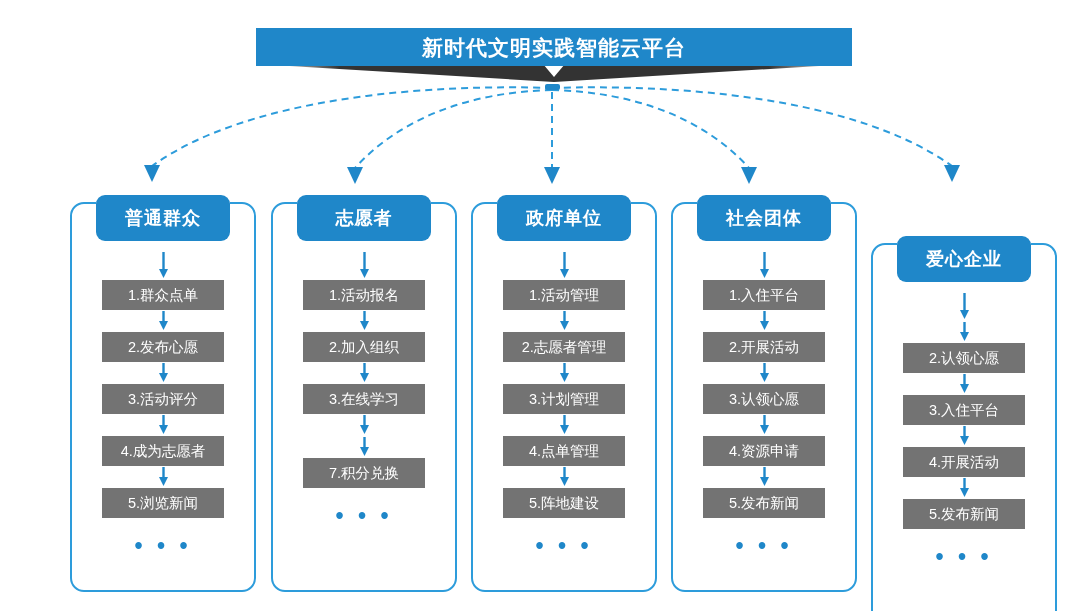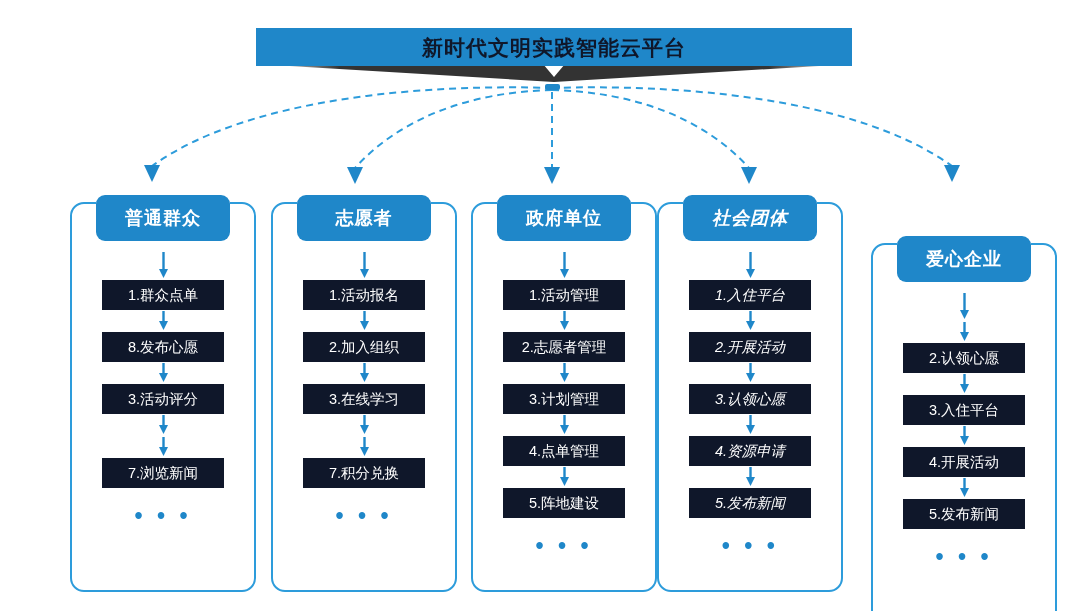--- a/index.html
+++ b/index.html
@@ -14,21 +14,21 @@
 
   
   .banner-wrap{position:absolute;left:256px;top:28px;width:596px;height:38px;}
   .banner{
     position:absolute;left:0;top:0;width:596px;height:38px;
     background:#1f87c9;
     display:flex;align-items:center;justify-content:center;
     box-sizing:border-box;
   }
   .banner-title{
-    color:#0f172a;font-size:21px;font-weight:bold;letter-spacing:1px;
+    color:#ffffff;font-size:21px;font-weight:bold;letter-spacing:1px;
     line-height:1;white-space:nowrap;
   }
   .ribbon-svg{position:absolute;left:-2px;top:36px;width:600px;height:36px;}
 
   
   .links{position:absolute;left:0;top:0;width:1080px;height:611px;pointer-events:none;}
 
   
   .columns{position:absolute;left:0;top:0;width:1080px;height:611px;padding-left:18px;}
   .column{
@@ -49,21 +49,21 @@
     background:#1f87c9;border-radius:9px;
     display:flex;align-items:center;justify-content:center;
     color:#ffffff;font-size:18px;font-weight:bold;letter-spacing:1px;
     white-space:nowrap;
   }
   .col-body{
     position:absolute;left:0;top:46px;width:186px;
     display:flex;flex-direction:column;align-items:center;
   }
   .step{
-    width:122px;height:30px;background:#0f172a;
+    width:122px;height:30px;background:#737373;
     display:flex;align-items:center;justify-content:center;
     color:#ffffff;font-size:14.5px;font-weight:400;white-space:nowrap;
   }
   .v-arrow{width:11px;height:22px;display:block;}
   .v-arrow.head-gap{height:32px;}
   .dots{
     margin-top:17px;color:#1f87c9;font-size:23px;font-weight:bold;
     letter-spacing:4px;line-height:1;
   }
 </style>
@@ -124,41 +124,42 @@
               <polygon points="1,21 10,21 5.5,30" stroke="none"></polygon>
             </g>
           </svg>
         <div class="step">1.群众点单</div>
         <svg class="v-arrow" viewBox="0 0 11 22">
             <g stroke="#1f87c9" stroke-width="2.4" fill="#1f87c9">
               <line x1="5.5" y1="1" x2="5.5" y2="13"></line>
               <polygon points="1,11 10,11 5.5,20" stroke="none"></polygon>
             </g>
           </svg>
-        <div class="step">8.发布心愿</div>
+        <div class="step">2.发布心愿</div>
         <svg class="v-arrow" viewBox="0 0 11 22">
             <g stroke="#1f87c9" stroke-width="2.4" fill="#1f87c9">
               <line x1="5.5" y1="1" x2="5.5" y2="13"></line>
               <polygon points="1,11 10,11 5.5,20" stroke="none"></polygon>
             </g>
           </svg>
         <div class="step">3.活动评分</div>
         <svg class="v-arrow" viewBox="0 0 11 22">
             <g stroke="#1f87c9" stroke-width="2.4" fill="#1f87c9">
               <line x1="5.5" y1="1" x2="5.5" y2="13"></line>
               <polygon points="1,11 10,11 5.5,20" stroke="none"></polygon>
             </g>
           </svg>
-        <svg class="v-arrow" viewBox="0 0 11 22">
-            <g stroke="#1f87c9" stroke-width="2.4" fill="#1f87c9">
-              <line x1="5.5" y1="1" x2="5.5" y2="13"></line>
-              <polygon points="1,11 10,11 5.5,20" stroke="none"></polygon>
-            </g>
-          </svg>
-        <div class="step">7.浏览新闻</div>
+        <div class="step">4.成为志愿者</div>
+        <svg class="v-arrow" viewBox="0 0 11 22">
+            <g stroke="#1f87c9" stroke-width="2.4" fill="#1f87c9">
+              <line x1="5.5" y1="1" x2="5.5" y2="13"></line>
+              <polygon points="1,11 10,11 5.5,20" stroke="none"></polygon>
+            </g>
+          </svg>
+        <div class="step">5.浏览新闻</div>
         <div class="dots">• • •</div>
       </div>
     </div>
 
     <div class="column" style="left:271px;">
       <div class="col-frame"></div>
       <div class="frame-gap"></div>
       <div class="col-header">志愿者</div>
       <div class="col-body">
         <svg class="v-arrow head-gap" viewBox="0 0 11 32">
@@ -236,21 +237,21 @@
             <g stroke="#1f87c9" stroke-width="2.4" fill="#1f87c9">
               <line x1="5.5" y1="1" x2="5.5" y2="13"></line>
               <polygon points="1,11 10,11 5.5,20" stroke="none"></polygon>
             </g>
           </svg>
         <div class="step">5.阵地建设</div>
         <div class="dots">• • •</div>
       </div>
     </div>
 
-    <div class="column" style="left:657px;font-style:italic;">
+    <div class="column" style="left:671px;">
       <div class="col-frame"></div>
       <div class="frame-gap"></div>
       <div class="col-header">社会团体</div>
       <div class="col-body">
         <svg class="v-arrow head-gap" viewBox="0 0 11 32">
             <g stroke="#1f87c9" stroke-width="2.4" fill="#1f87c9">
               <line x1="5.5" y1="4" x2="5.5" y2="23"></line>
               <polygon points="1,21 10,21 5.5,30" stroke="none"></polygon>
             </g>
           </svg>

